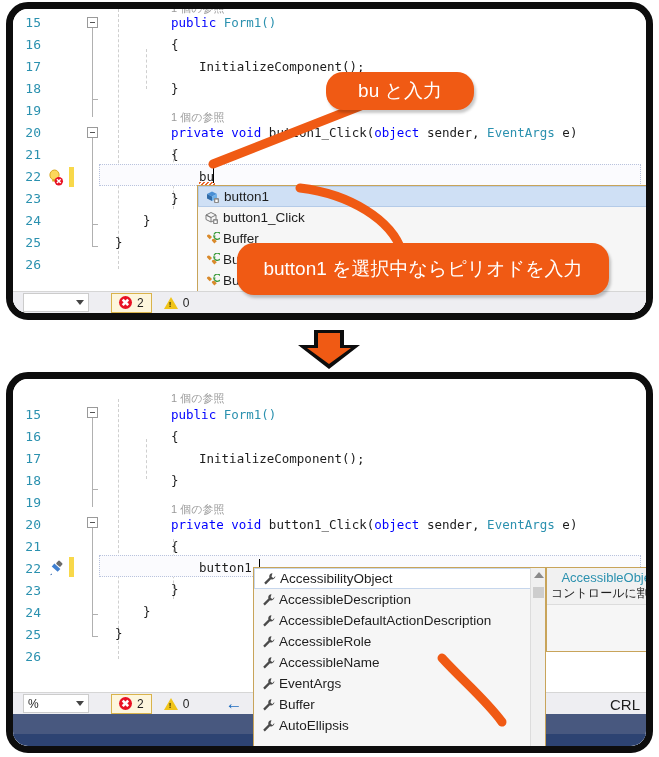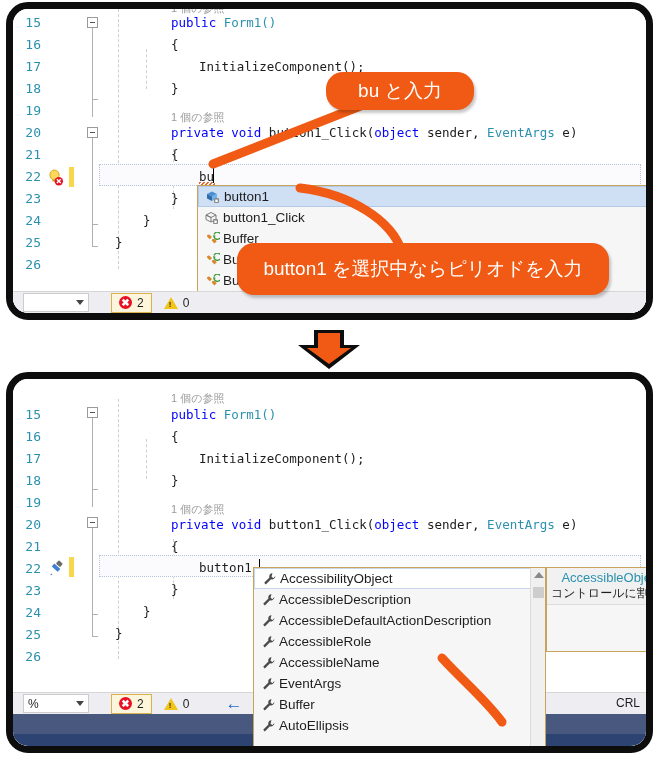--- a/index.html
+++ b/index.html
@@ -138,21 +138,21 @@
   .circ-err{
     width:13px;height:13px;border-radius:50%;background:#e81123;color:#fff;
     font-size:10px;display:flex;align-items:center;justify-content:center;font-weight:bold;
   }
   .tri-warn{
     width:0;height:0;border-left:7px solid transparent;border-right:7px solid transparent;
     border-bottom:12px solid #f0c419;position:relative;
   }
   .tri-warn:after{content:"!";position:absolute;left:-2px;top:3px;font-size:8px;color:#3a3000;font-weight:bold;}
   .backarrow{margin-left:30px;color:#1d6bbf;font-size:17px;line-height:1;}
-  .crl{position:absolute;right:6px;top:3px;font-size:12px;color:#1e1e1e;}
+  .crl{position:absolute;right:6px;top:3px;font-size:15px;color:#1e1e1e;}
 
   
   .callout{
     position:absolute;background:#f05a14;border-radius:17px;
     color:#ffffff;font-family:"Liberation Sans",sans-serif;
     display:flex;align-items:center;justify-content:center;
     box-shadow:2px 3px 3px rgba(0,0,0,0.22);
     white-space:nowrap;box-sizing:border-box;
   }
   .leader{position:absolute;}

